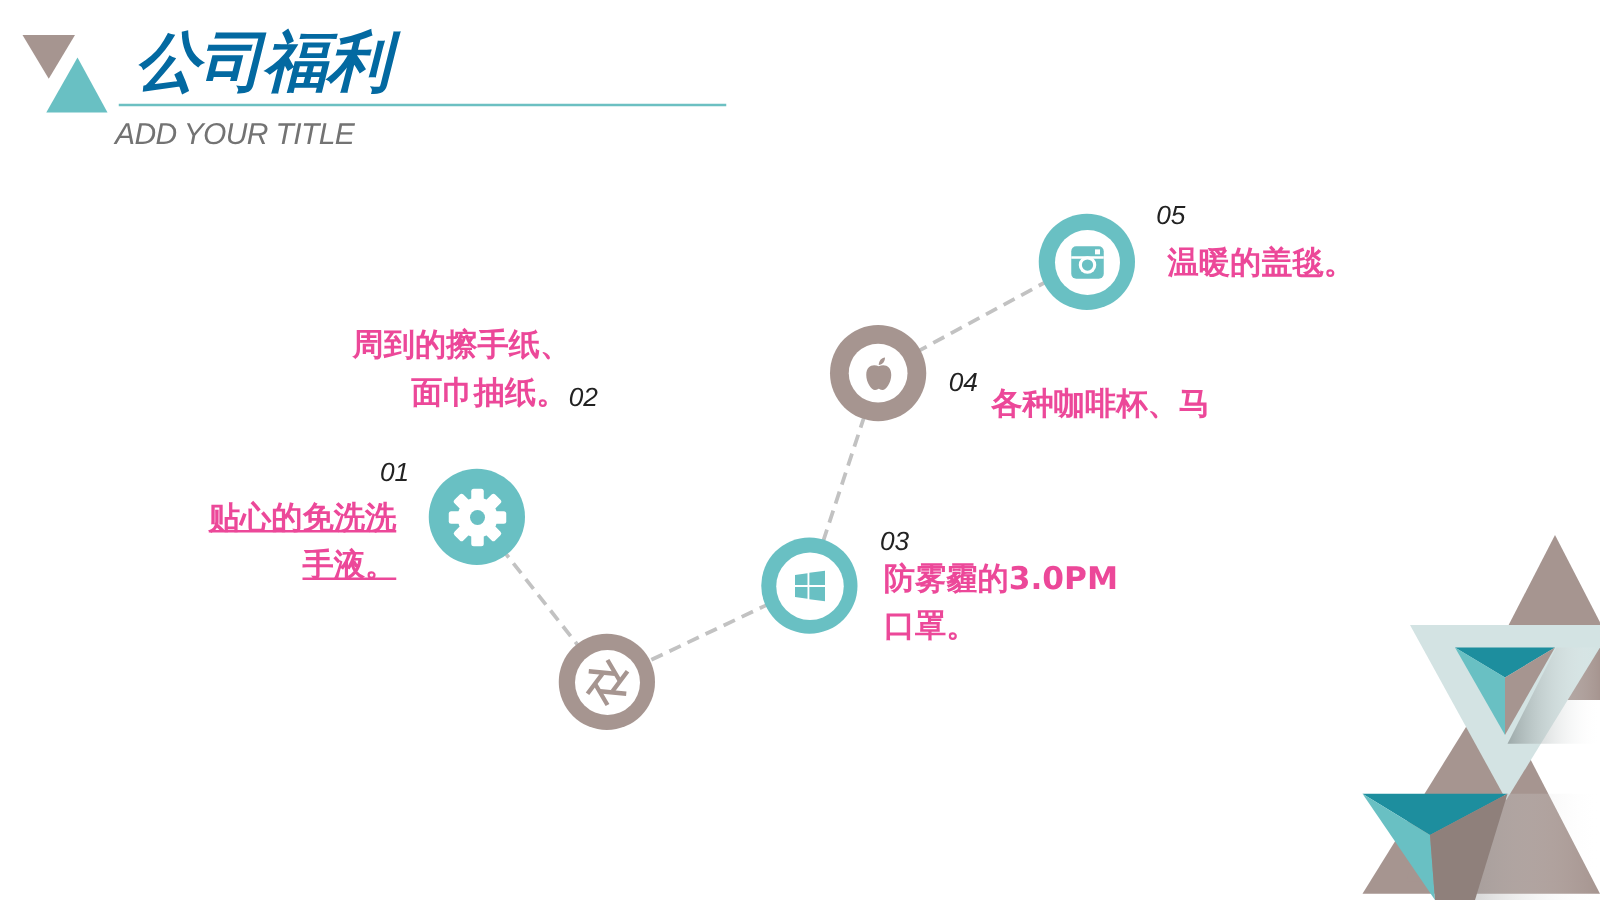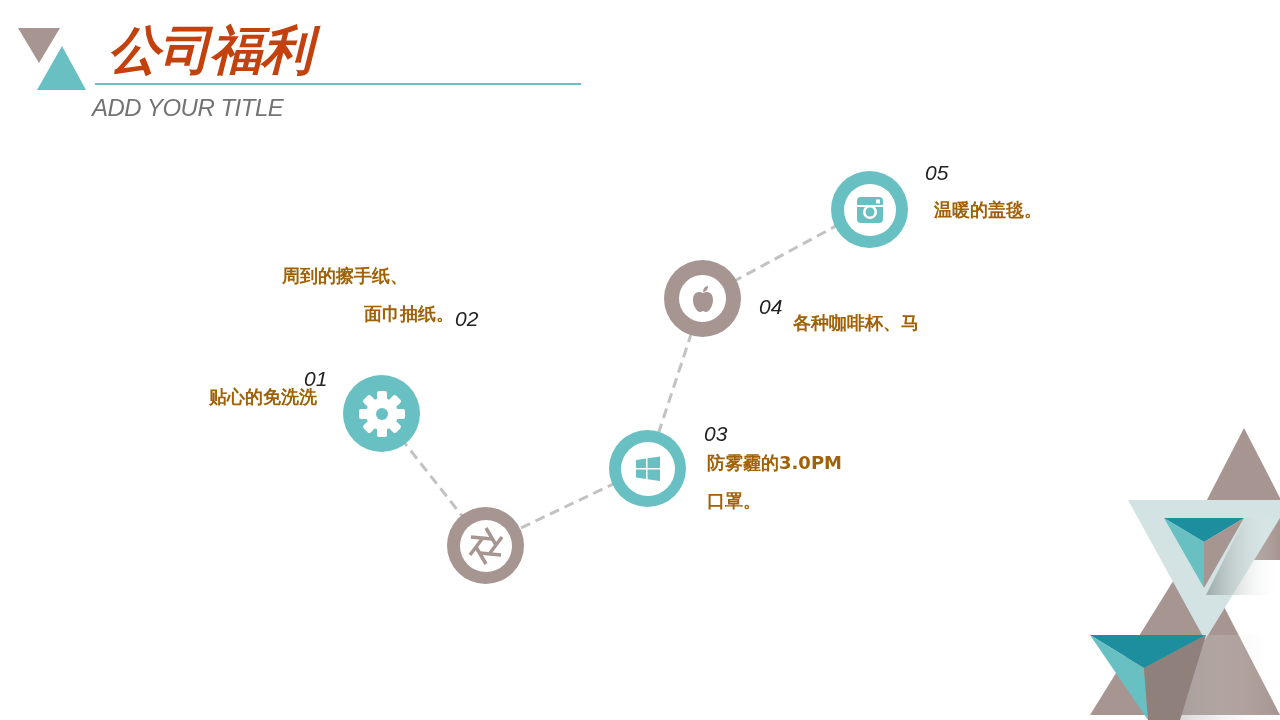--- a/index.html
+++ b/index.html
@@ -1,22 +1,22 @@
 <!DOCTYPE html>
 <html><head>
 <meta charset="utf-8">
 <style>
   html, body { margin:0; padding:0; }
   body { width:1280px; height:720px; position:relative; overflow:hidden; background:#ffffff; font-family:"DejaVu Sans","Liberation Sans",sans-serif; }
   .abs { position:absolute; }
-  .title { left:108px; top:18px; font-size:52px; font-weight:bold; font-style:italic; color:#c2410c; letter-spacing:-1px; line-height:64px; }
+  .title { left:108px; top:18px; font-size:52px; font-weight:bold; font-style:italic; color:#0369a1; letter-spacing:-1px; line-height:64px; }
   .subtitle { left:92px; top:94px; font-size:24px; font-style:italic; color:#737373; font-family:"Liberation Sans",sans-serif; letter-spacing:-0.5px; }
   .title-rule { left:95px; top:83px; width:486px; height:2px; background:#6cc0c2; }
   .num { font-style:italic; font-size:21px; color:#222; font-family:"Liberation Sans",sans-serif; }
-  .txt { font-size:18px; font-weight:bold; color:#a16207; line-height:38px; white-space:nowrap; }
+  .txt { font-size:25px; font-weight:bold; color:#ec4899; line-height:38px; white-space:nowrap; }
   .node { position:absolute; border-radius:50%; display:flex; align-items:center; justify-content:center; }
   .node .inner { width:47px; height:47px; border-radius:50%; background:#fff; display:flex; align-items:center; justify-content:center; }
   .teal { background:#69c0c3; }
   .taupe { background:#a69590; }
 </style>
 </head>
 <body>
 
 <svg class="abs" style="left:0;top:0" width="100" height="100">
   <polygon points="18,28 60,28 39,63" fill="#a69590"></polygon>
@@ -90,22 +90,23 @@
       <rect x="1" y="1" width="26" height="26" rx="4" fill="#69c0c3"></rect>
       <rect x="1" y="9" width="26" height="2" fill="#fff"></rect>
       <circle cx="14" cy="16" r="7" fill="#fff"></circle>
       <circle cx="14" cy="16" r="4.5" fill="#69c0c3"></circle>
       <rect x="20" y="3.5" width="4" height="4" fill="#fff"></rect>
     </svg>
   </div>
 </div>
 
 <div class="abs num" style="left:304px;top:367px;">01</div>
-<div class="abs txt" style="left:155px;top:378px;text-align:right;width:162px;">
+<div class="abs txt" style="left:155px;top:395px;text-align:right;width:162px;text-decoration:underline;">
   <div>贴心的免洗洗</div>
+  <div>手液。</div>
 </div>
 
 <div class="abs txt" style="left:282px;top:257px;width:172px;text-align:right;">
   <div style="text-align:left;">周到的擦手纸、</div>
   <div>面巾抽纸。</div>
 </div>
 <div class="abs num" style="left:455px;top:307px;">02</div>
 
 <div class="abs num" style="left:704px;top:422px;">03</div>
 <div class="abs txt" style="left:707px;top:444px;">

